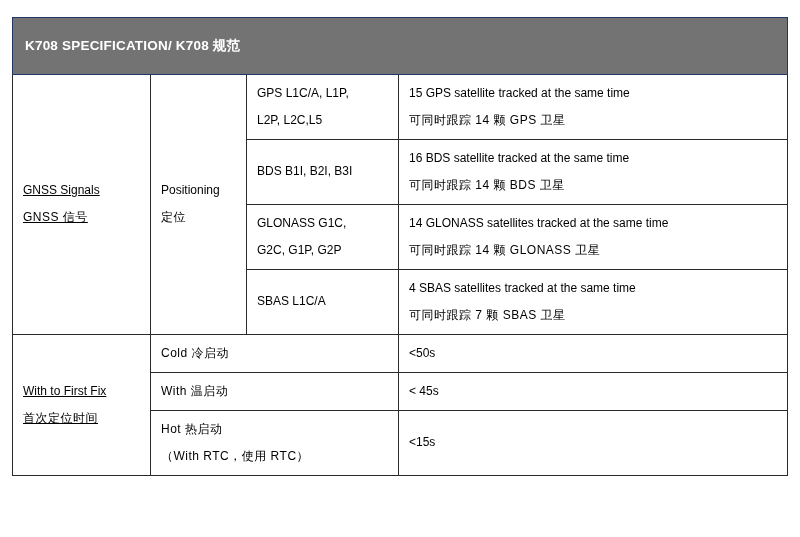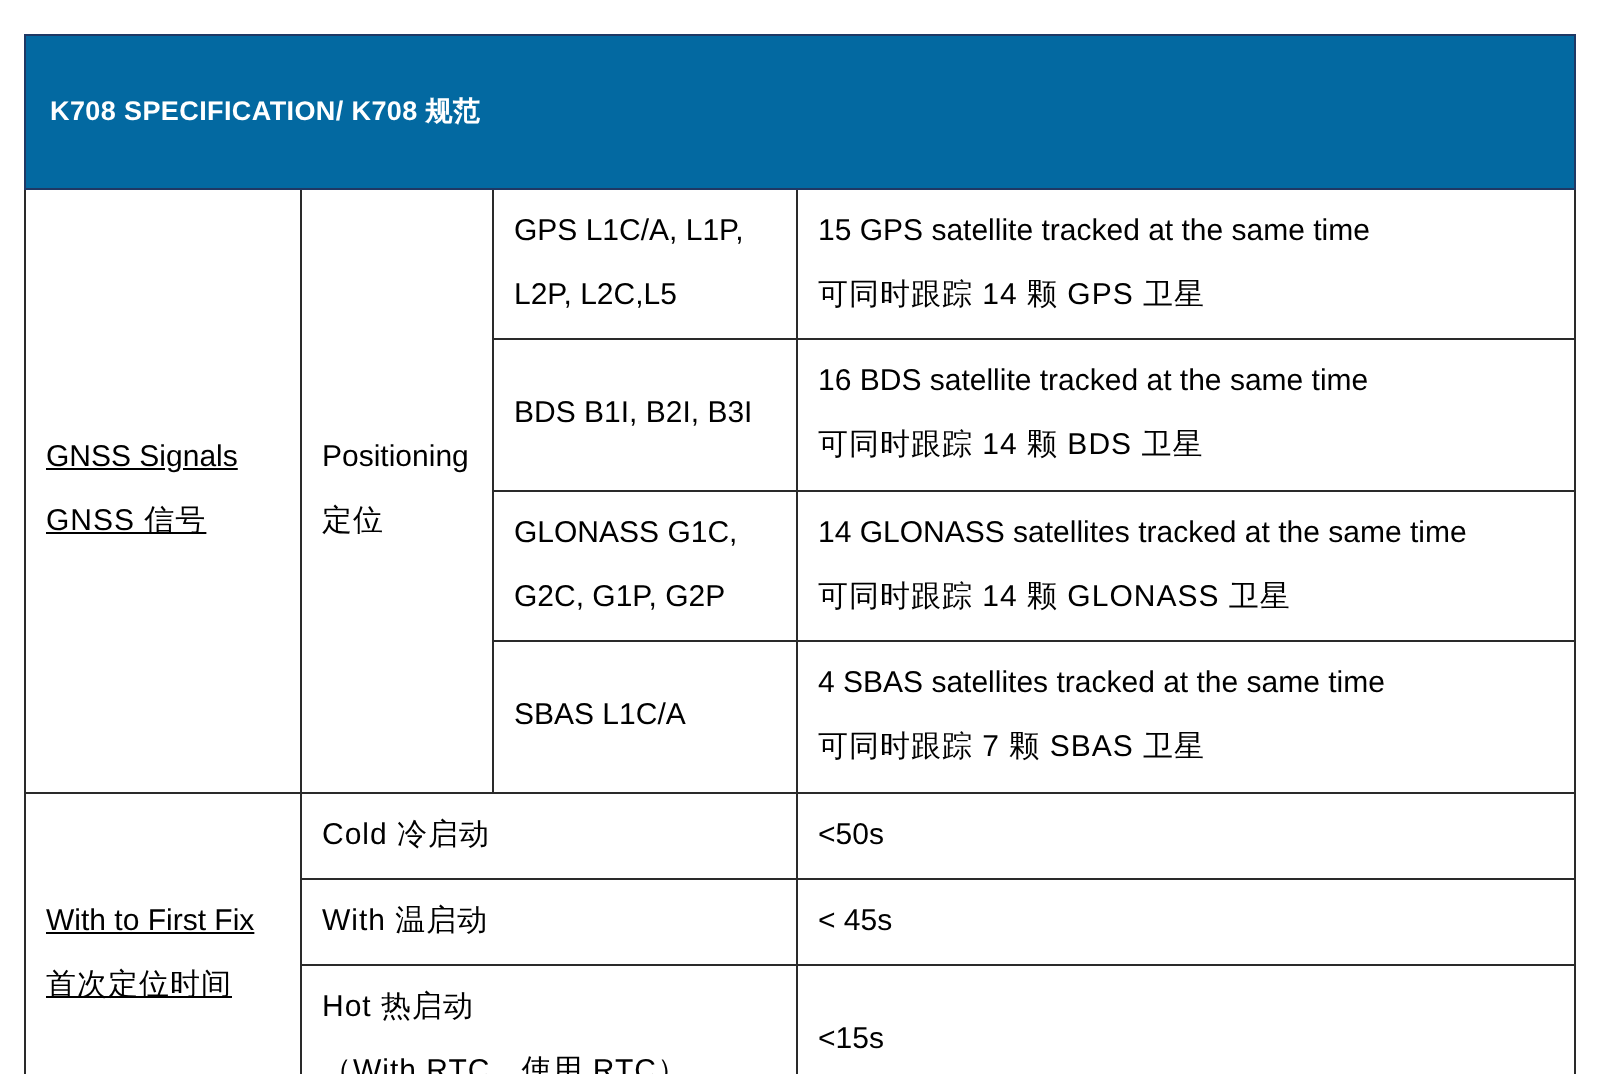--- a/index.html
+++ b/index.html
@@ -26,31 +26,31 @@
     left: 12px;
     top: 17px;
     width: 776px;
     border-collapse: collapse;
     table-layout: fixed;
   }
   .spec-table td, .spec-table th {
     border: 1px solid #2a2a2a;
     vertical-align: middle;
     padding: 8px 10px;
-    font-size: 15px;
+    font-size: 12px;
     line-height: 1.75;
     font-weight: normal;
     text-align: left;
   }
   .title-row th {
-    background: #0369a1;
+    background: #737373;
     color: #ffffff;
     font-size: 13.5px;
     font-weight: bold;
-    padding: 26px 12px;
+    padding: 16px 12px;
     border: 1px solid #1f3864;
     letter-spacing: 0.2px;
   }
   .cat-cell {
     font-weight: bold;
     font-size: 12.5px;
     text-align: left;
     padding-left: 12px;
     text-decoration: underline;
   }

